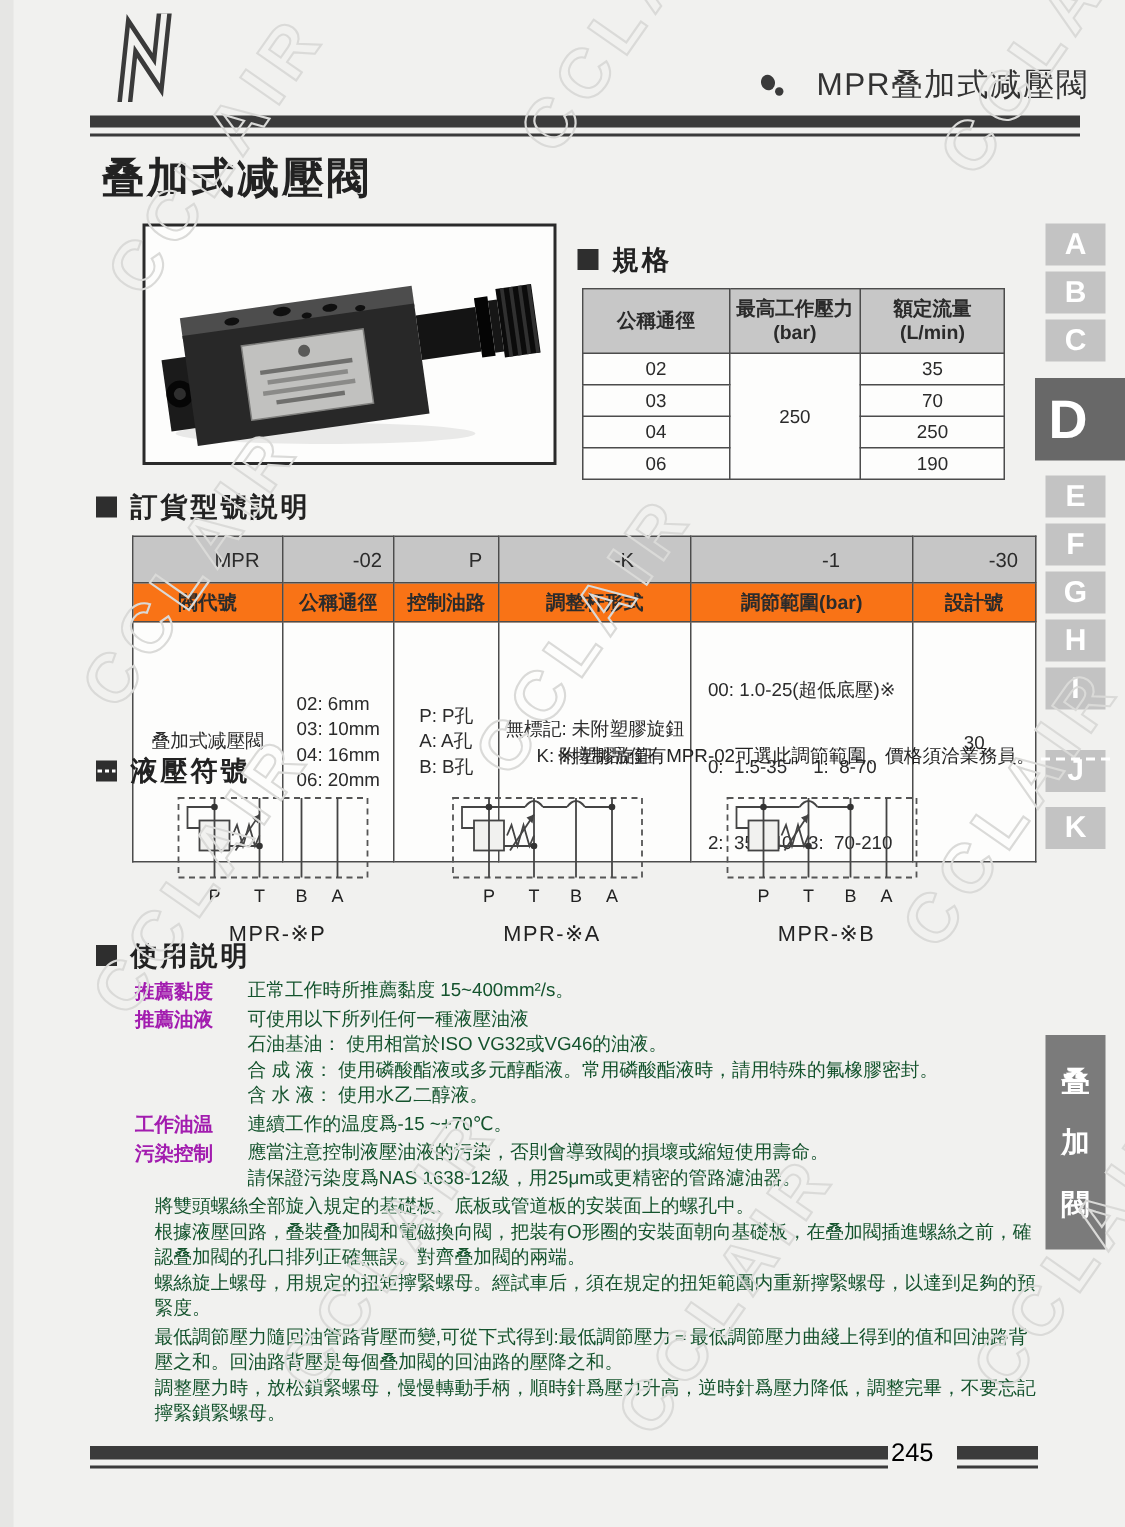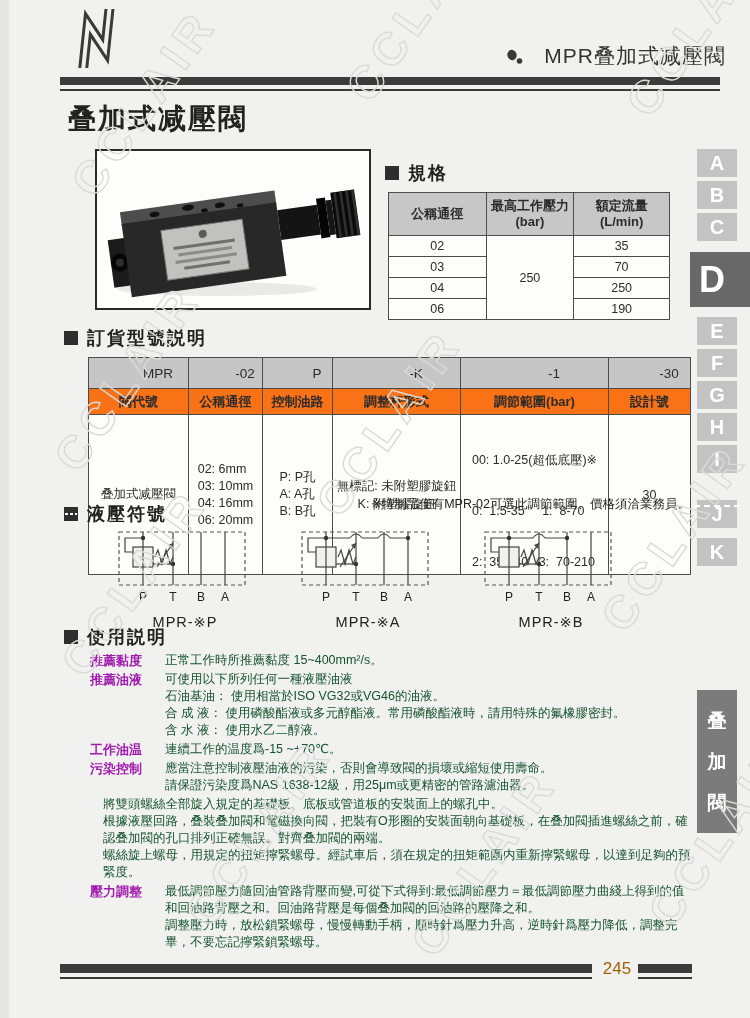--- a/index.html
+++ b/index.html
@@ -53,21 +53,21 @@
   .tab{position:absolute;left:697px;width:40px;height:28px;background:#c3c3c3;color:#fff;
        font-weight:bold;font-size:20px;display:flex;align-items:center;justify-content:center;z-index:5;}
   .tab.active{left:690px;width:60px;height:55px;background:#686868;font-size:36px;padding-right:16px;box-sizing:border-box;}
   .jdash{position:absolute;left:694px;top:505px;width:46px;border-top:2px dashed #fff;z-index:7;}
   .side-tab{position:absolute;left:697px;top:690px;width:40px;height:143px;background:#7b7b7b;color:#fff;
        display:flex;flex-direction:column;align-items:center;justify-content:space-around;
        padding:10px 0;box-sizing:border-box;font-size:19px;font-weight:bold;z-index:5;}
   
   .f-bar-long{position:absolute;left:60px;top:964px;width:532px;height:9px;background:#3b3b3b;z-index:4;}
   .f-line-long{position:absolute;left:60px;top:977px;width:532px;height:2px;background:#3b3b3b;z-index:4;}
-  .f-num{position:absolute;left:594px;top:959px;width:46px;text-align:center;font-size:17px;color:#a16207;z-index:4;}
+  .f-num{position:absolute;left:594px;top:959px;width:46px;text-align:left;font-size:17px;color:#000000;z-index:4;}
   .f-bar-short{position:absolute;left:638px;top:964px;width:54px;height:9px;background:#3b3b3b;z-index:4;}
   .f-line-short{position:absolute;left:638px;top:977px;width:54px;height:2px;background:#3b3b3b;z-index:4;}
   .symline{stroke:#444;stroke-width:1.2;fill:none;}
   .symtext{font-size:12px;fill:#222;font-family:"Liberation Sans","DejaVu Sans",sans-serif;}
 </style>
 </head>
 <body>
 
 <div class="page">
   <div class="edge-left"></div>
@@ -361,21 +361,20 @@
       </div>
     </div>
     <div class="u-item">
       <div class="u-body">
         <div class="u-line">將雙頭螺絲全部旋入規定的基礎板、底板或管道板的安裝面上的螺孔中。</div>
         <div class="u-line">根據液壓回路，叠裝叠加閥和電磁換向閥，把裝有O形圈的安裝面朝向基礎板，在叠加閥插進螺絲之前，確認叠加閥的孔口排列正確無誤。對齊叠加閥的兩端。</div>
         <div class="u-line">螺絲旋上螺母，用規定的扭矩擰緊螺母。經試車后，須在規定的扭矩範圍内重新擰緊螺母，以達到足夠的預緊度。</div>
       </div>
     </div>
     <div class="u-item">
-      <div class="u-label">壓力調整</div>
       <div class="u-body">
         <div class="u-line">最低調節壓力隨回油管路背壓而變,可從下式得到:最低調節壓力＝最低調節壓力曲綫上得到的值和回油路背壓之和。回油路背壓是每個叠加閥的回油路的壓降之和。</div>
         <div class="u-line">調整壓力時，放松鎖緊螺母，慢慢轉動手柄，順時針爲壓力升高，逆時針爲壓力降低，調整完畢，不要忘記擰緊鎖緊螺母。</div>
       </div>
     </div>
   </div>
 
   <div class="tab" style="top:149px;">
       <span>A</span>
     </div>

